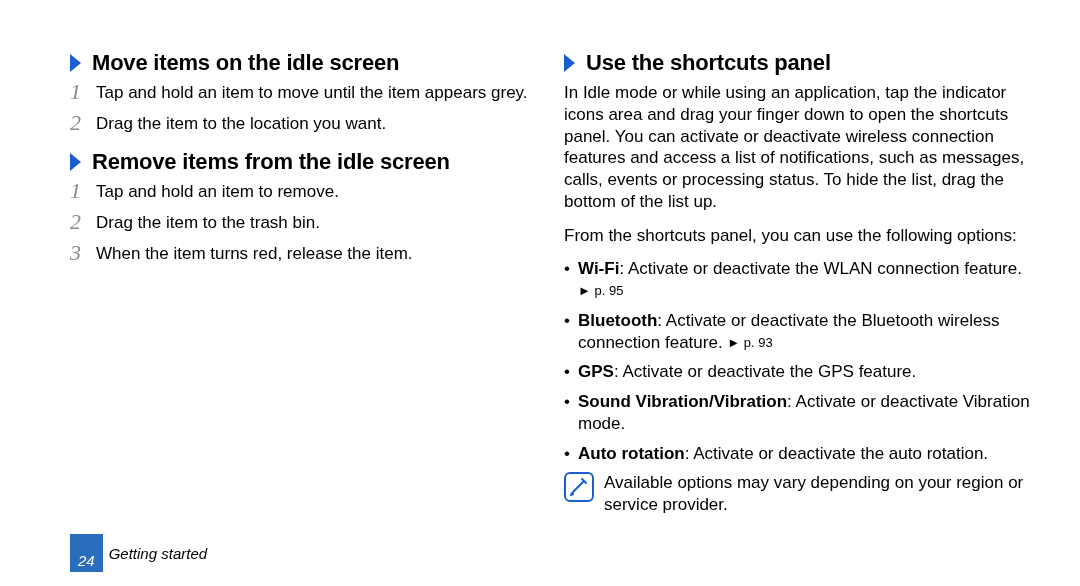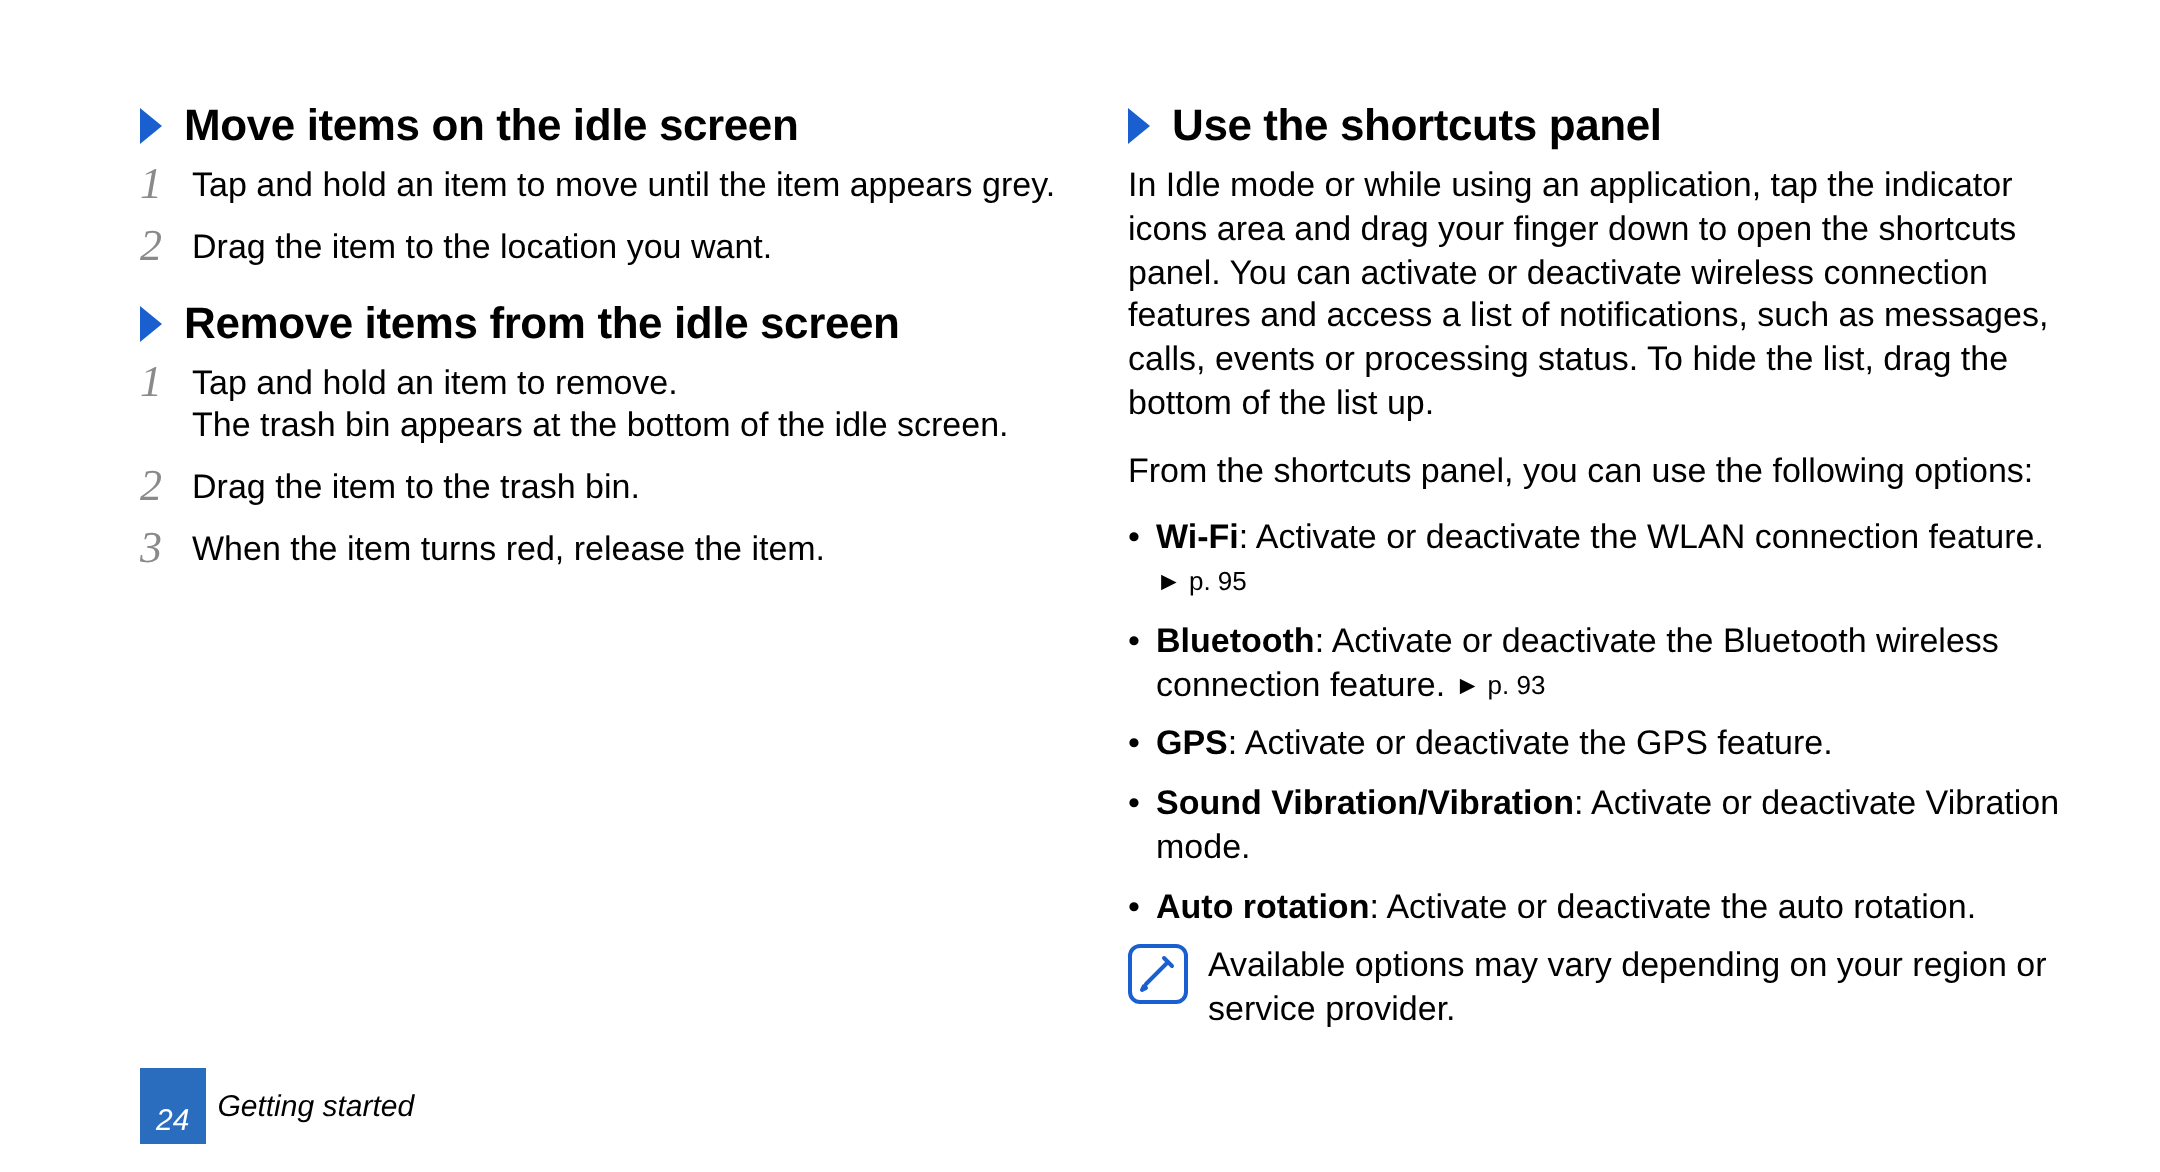--- a/index.html
+++ b/index.html
@@ -63,21 +63,20 @@
               <polygon points="0,0 11,9 0,18" fill="#1a5fd0"></polygon>
             </svg>
         </span>
         <h2>Remove items from the idle screen</h2>
       </div>
       <ul class="ol">
         <li>
           <span class="num">1</span>
           <span class="li-body">
             <span>Tap and hold an item to remove.</span><br>
-            <span>The trash bin appears at the bottom of the idle screen.</span>
           </span>
         </li>
         <li>
           <span class="num">2</span>
           <span class="li-body">Drag the item to the trash bin.</span>
         </li>
         <li>
           <span class="num">3</span>
           <span class="li-body">When the item turns red, release the item.</span>
         </li>

